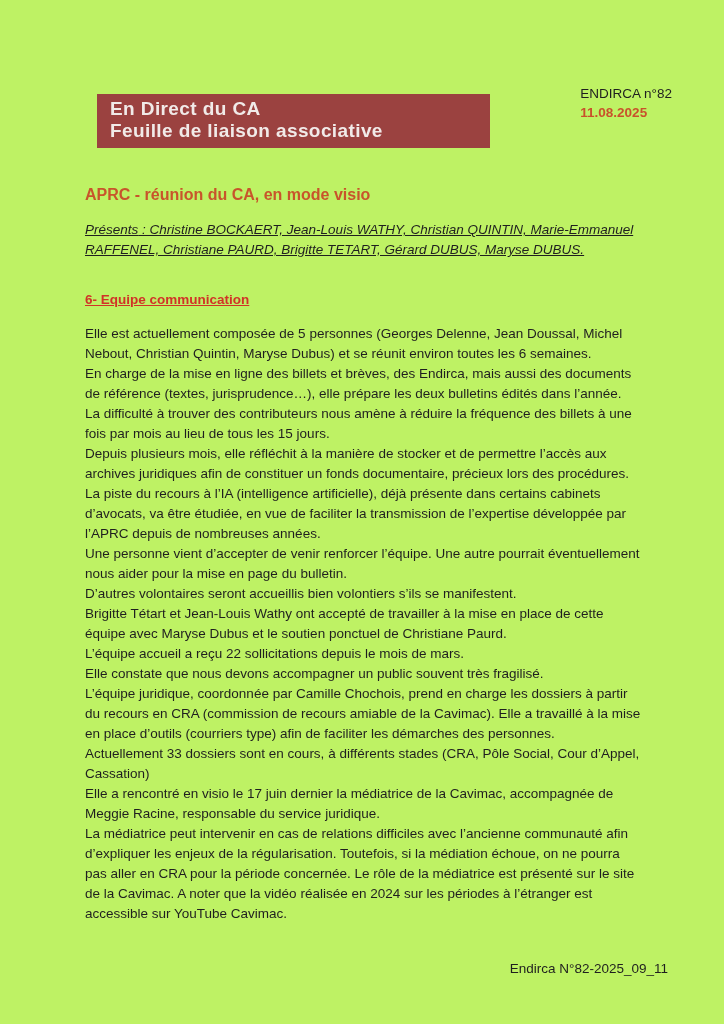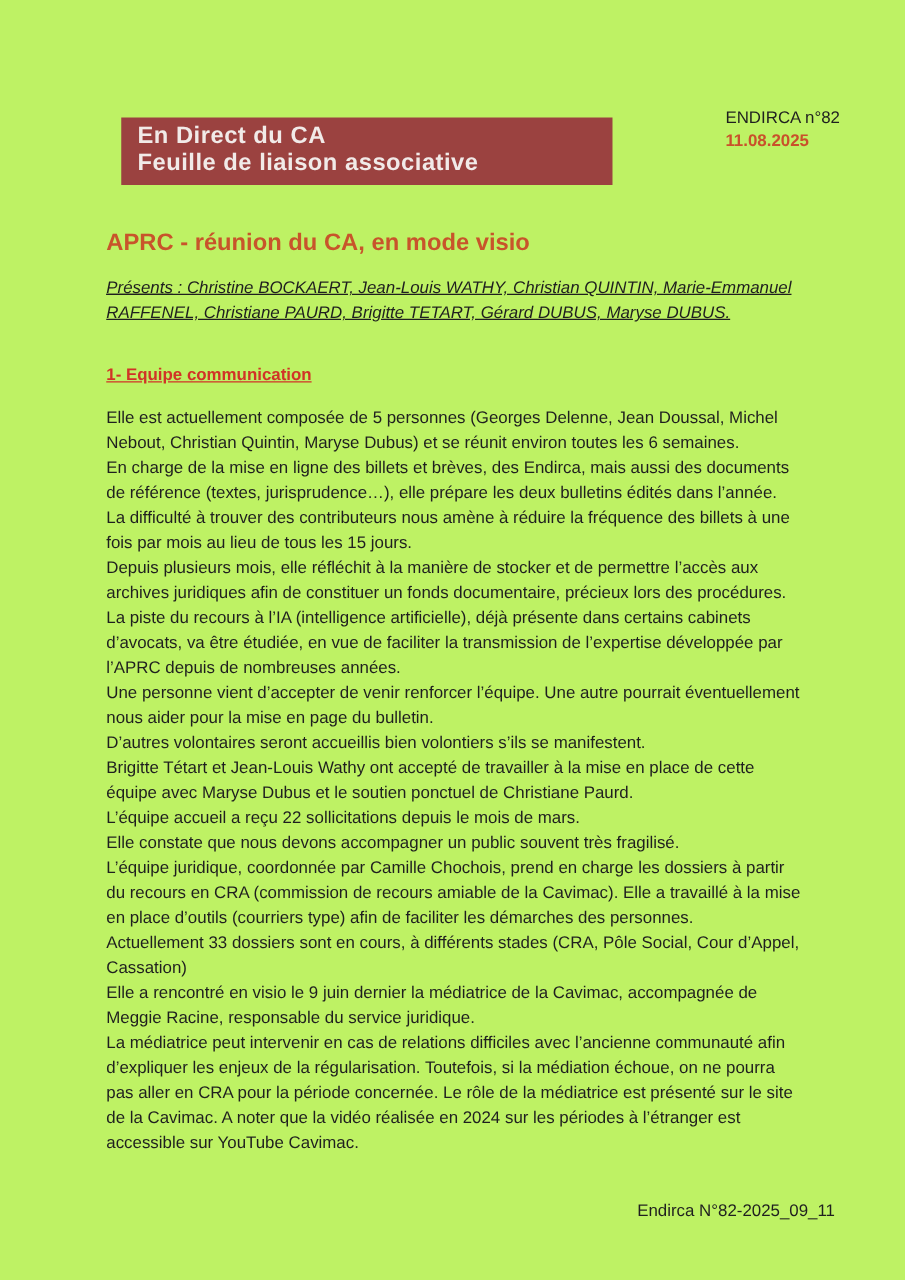--- a/index.html
+++ b/index.html
@@ -48,21 +48,21 @@
     position: absolute;
     left: 85px;
     top: 147px;
     width: 557px;
     font-size: 13.5px;
     line-height: 20px;
   }
   .meeting-title {
     margin: 38px 0 0 0;
     font-weight: bold;
-    font-size: 19px;
+    font-size: 16px;
     color: #c8542b;
   }
   .attendees {
     margin: 15px 0 16px 0;
     font-style: italic;
     text-decoration: underline;
   }
   .attendees-label { text-decoration: underline; }
 
   .section-heading {
@@ -100,21 +100,21 @@
   </header>
 
   <main class="content">
 
     <h1 class="meeting-title">APRC - réunion du CA, en mode visio</h1>
 
     <p class="attendees"><span class="attendees-label">Présents</span><span> : Christine BOCKAERT, Jean-Louis WATHY, Christian QUINTIN, Marie-Emmanuel RAFFENEL, Christiane PAURD, Brigitte TETART, Gérard DUBUS, Maryse DUBUS.</span></p>
 
     <div id="sections-host">
   <section class="doc-section">
-    <h2 class="section-heading">1- Equipe communication</h2>
+    <h2 class="section-heading">6- Equipe communication</h2>
     <div class="section-paragraphs">
             <p class="body-par">Elle est actuellement composée de 5 personnes (Georges Delenne, Jean Doussal, Michel Nebout, Christian Quintin, Maryse Dubus) et se réunit environ toutes les 6 semaines.</p>
             <p class="body-par">En charge de la mise en ligne des billets et brèves, des Endirca, mais aussi des documents de référence (textes, jurisprudence…), elle prépare les deux bulletins édités dans l’année.</p>
             <p class="body-par">La difficulté à trouver des contributeurs nous amène à réduire la fréquence des billets à une fois par mois au lieu de tous les 15 jours.</p>
             <p class="body-par">Depuis plusieurs mois, elle réfléchit à la manière de stocker et de permettre l’accès aux archives juridiques afin de constituer un fonds documentaire, précieux lors des procédures.</p>
             <p class="body-par">La piste du recours à l’IA (intelligence artificielle), déjà présente dans certains cabinets d’avocats, va être étudiée, en vue de faciliter la transmission de l’expertise développée par l’APRC depuis de nombreuses années.</p>
             <p class="body-par">Une personne vient d’accepter de venir renforcer l’équipe. Une autre pourrait éventuellement nous aider pour la mise en page du bulletin.</p>
             <p class="body-par">D’autres volontaires seront accueillis bien volontiers s’ils se manifestent.</p>
           </div>
   </section>
@@ -124,21 +124,21 @@
             <p class="body-par">Brigitte Tétart et Jean-Louis Wathy ont accepté de travailler à la mise en place de cette équipe avec Maryse Dubus et le soutien ponctuel de Christiane Paurd.</p>
             <p class="body-par">L’équipe accueil a reçu 22 sollicitations depuis le mois de mars.</p>
             <p class="body-par">Elle constate que nous devons accompagner un public souvent très fragilisé.</p>
           </div>
   </section>
 
   <section class="doc-section">
     <div class="section-paragraphs">
             <p class="body-par">L’équipe juridique, coordonnée par Camille Chochois, prend en charge les dossiers à partir du recours en CRA (commission de recours amiable de la Cavimac). Elle a travaillé à la mise en place d’outils (courriers type) afin de faciliter les démarches des personnes.</p>
             <p class="body-par">Actuellement 33 dossiers sont en cours, à différents stades (CRA, Pôle Social, Cour d’Appel, Cassation)</p>
-            <p class="body-par">Elle a rencontré en visio le 9 juin dernier la médiatrice de la Cavimac, accompagnée de Meggie Racine, responsable du service juridique.</p>
+            <p class="body-par">Elle a rencontré en visio le 17 juin dernier la médiatrice de la Cavimac, accompagnée de Meggie Racine, responsable du service juridique.</p>
             <p class="body-par">La médiatrice peut intervenir en cas de relations difficiles avec l’ancienne communauté afin d’expliquer les enjeux de la régularisation. Toutefois, si la médiation échoue, on ne pourra pas aller en CRA pour la période concernée. Le rôle de la médiatrice est présenté sur le site de la Cavimac. A noter que la vidéo réalisée en 2024 sur les périodes à l’étranger est accessible sur YouTube Cavimac.</p>
           </div>
   </section>
 </div>
 
   </main>
 
   <div class="footer">Endirca N°82-2025_09_11</div>
 
 </div>

